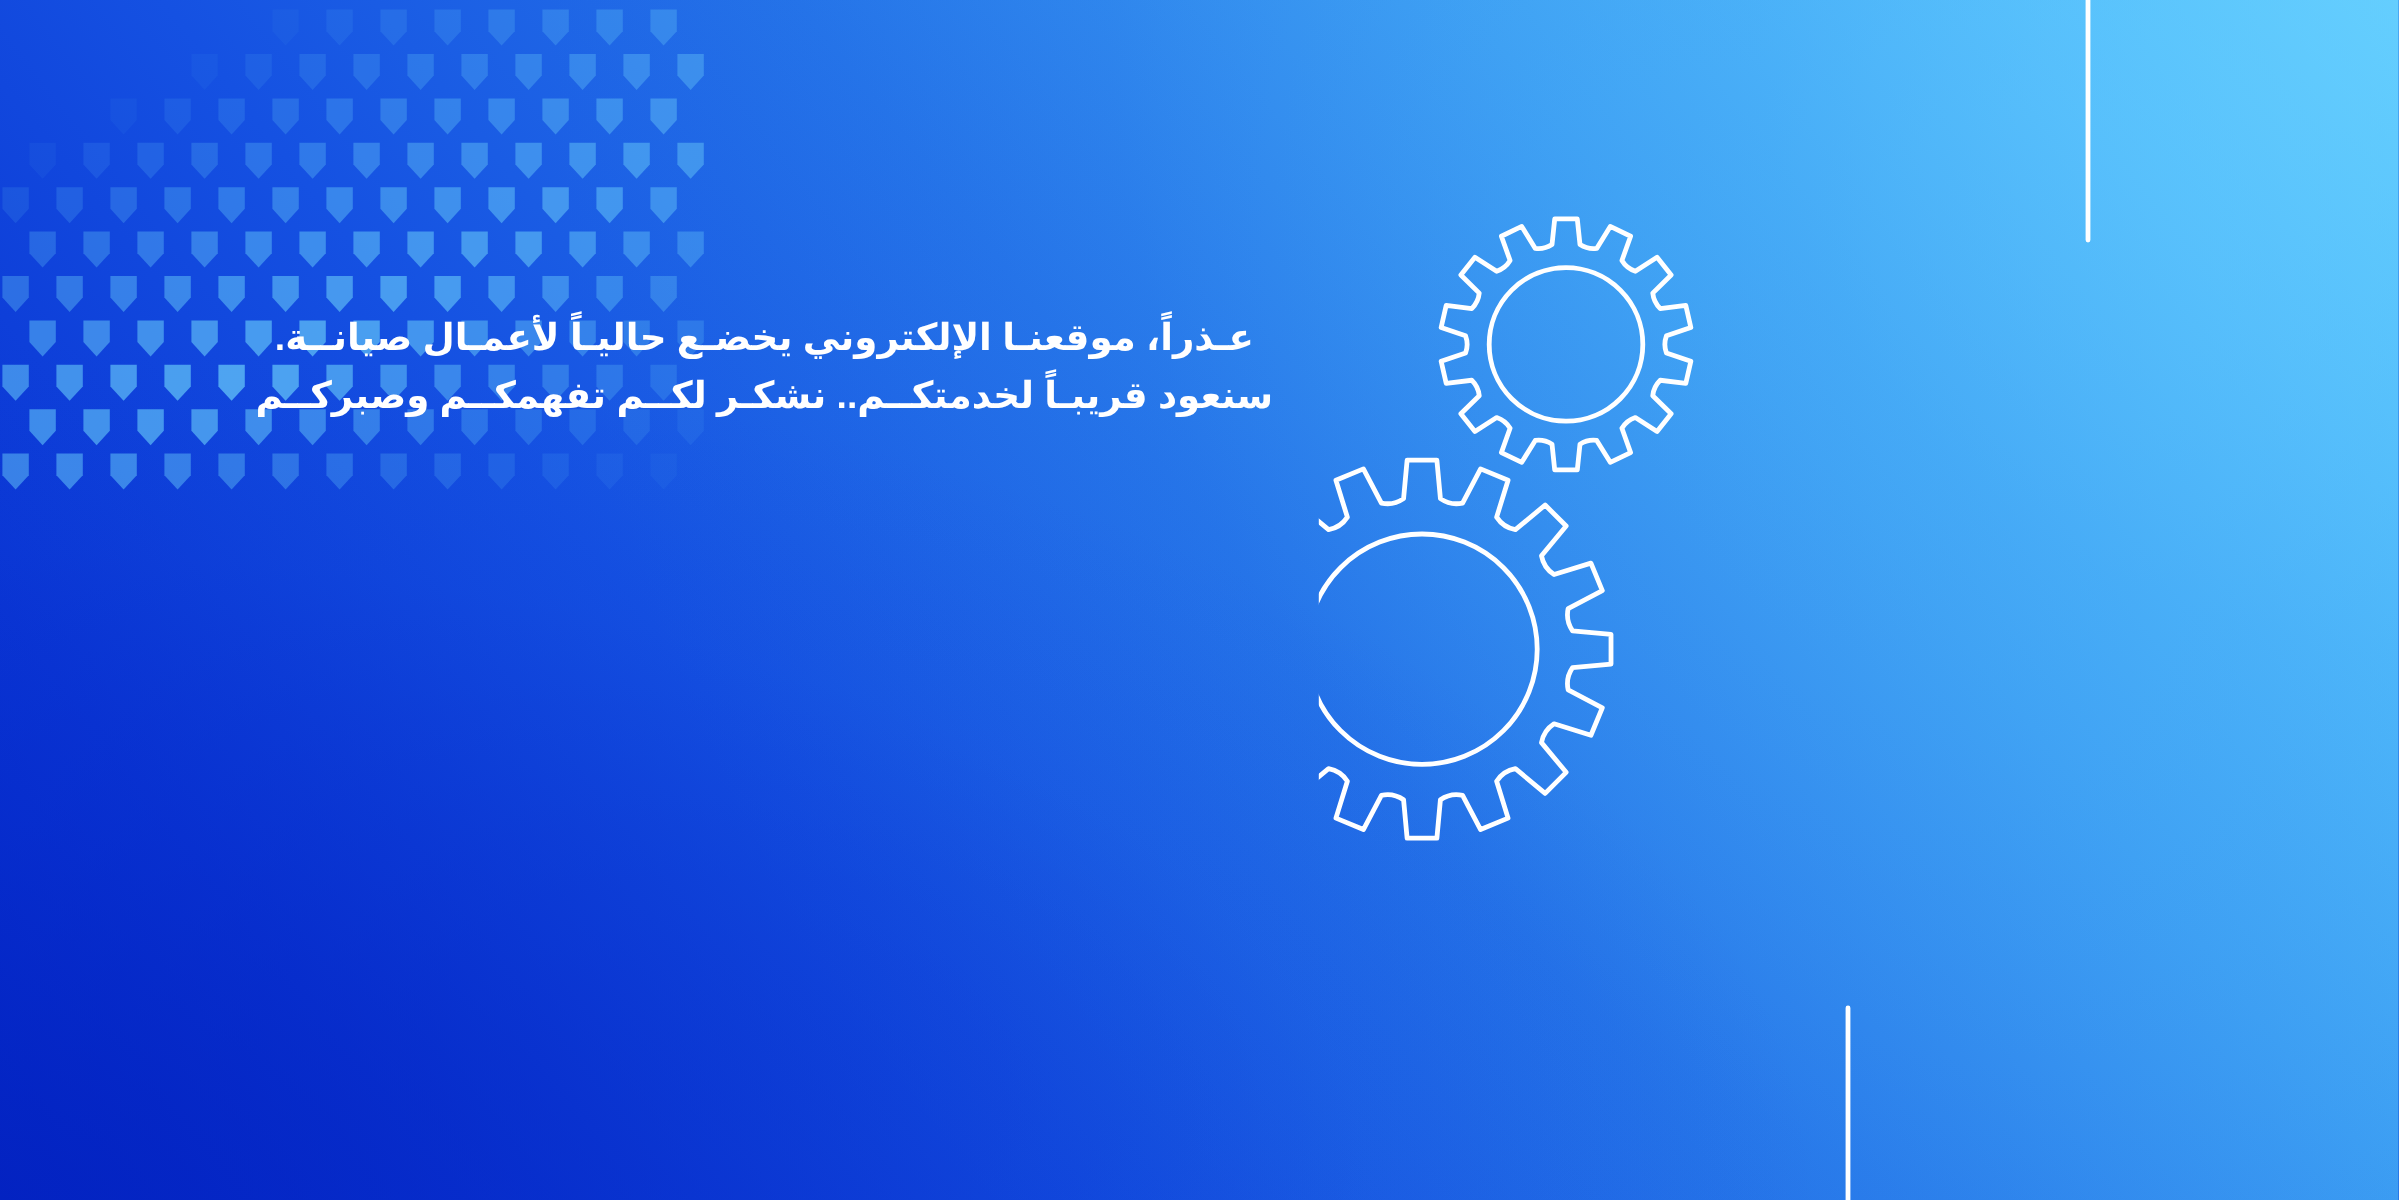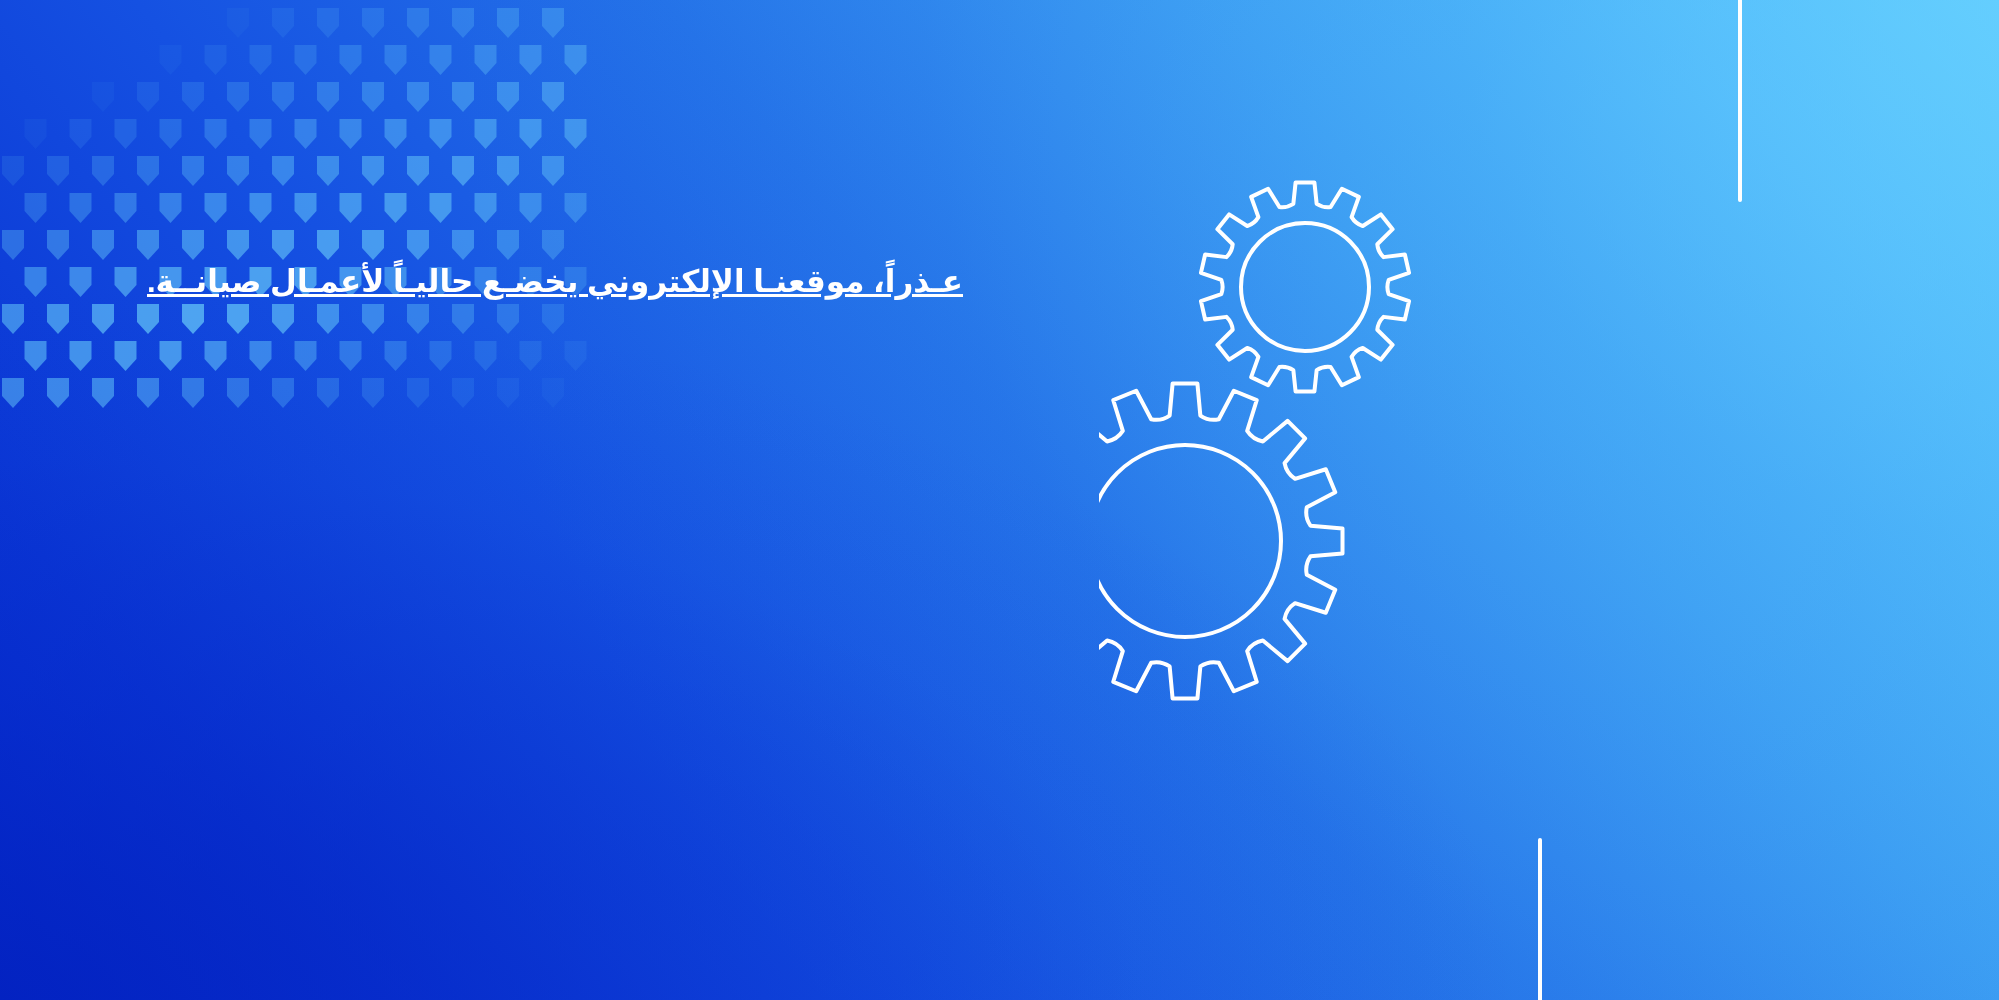--- a/index.html
+++ b/index.html
@@ -70,27 +70,26 @@
 
   
   .content {
     position: absolute;
     left: 147px;
     top: 258px;
     width: 980px;
   }
   .arabic-block {
     direction: rtl;
-    text-align: left;
+    text-align: center;
     color: #ffffff;
     font-size: 31px;
     font-weight: 700;
     line-height: 48px;
     letter-spacing: 0px;
-    text-decoration: underline;
   }
   .arabic-line {
     white-space: nowrap;
     display: block;
   }
   .english-block {
     margin-top: 38px;
     color: #ffffff;
     font-size: 30px;
     font-weight: 700;
@@ -257,18 +256,19 @@
         <circle cx="86" cy="541" r="96" fill="none" stroke="#ffffff" stroke-width="4"></circle>
       </g>
       <line x1="641" y1="0" x2="641" y2="200" stroke="#ffffff" stroke-width="4" stroke-linecap="round"></line>
       <line x1="441" y1="840" x2="441" y2="1000" stroke="#ffffff" stroke-width="4" stroke-linecap="round"></line>
     </svg>
 
   <div class="content">
 
     <div class="arabic-block" lang="ar" dir="rtl">
       <span class="arabic-line">عـذراً، موقعنـا الإلكتروني يخضـع حاليـاً لأعمـال صيانــة.</span>
+      <span class="arabic-line">سنعود قريبـاً لخدمتكــم.. نشكـر لكــم تفهمكــم وصبركــم</span>
     </div>
 
 
   </div>
 
 </div>
 
 </body></html>

